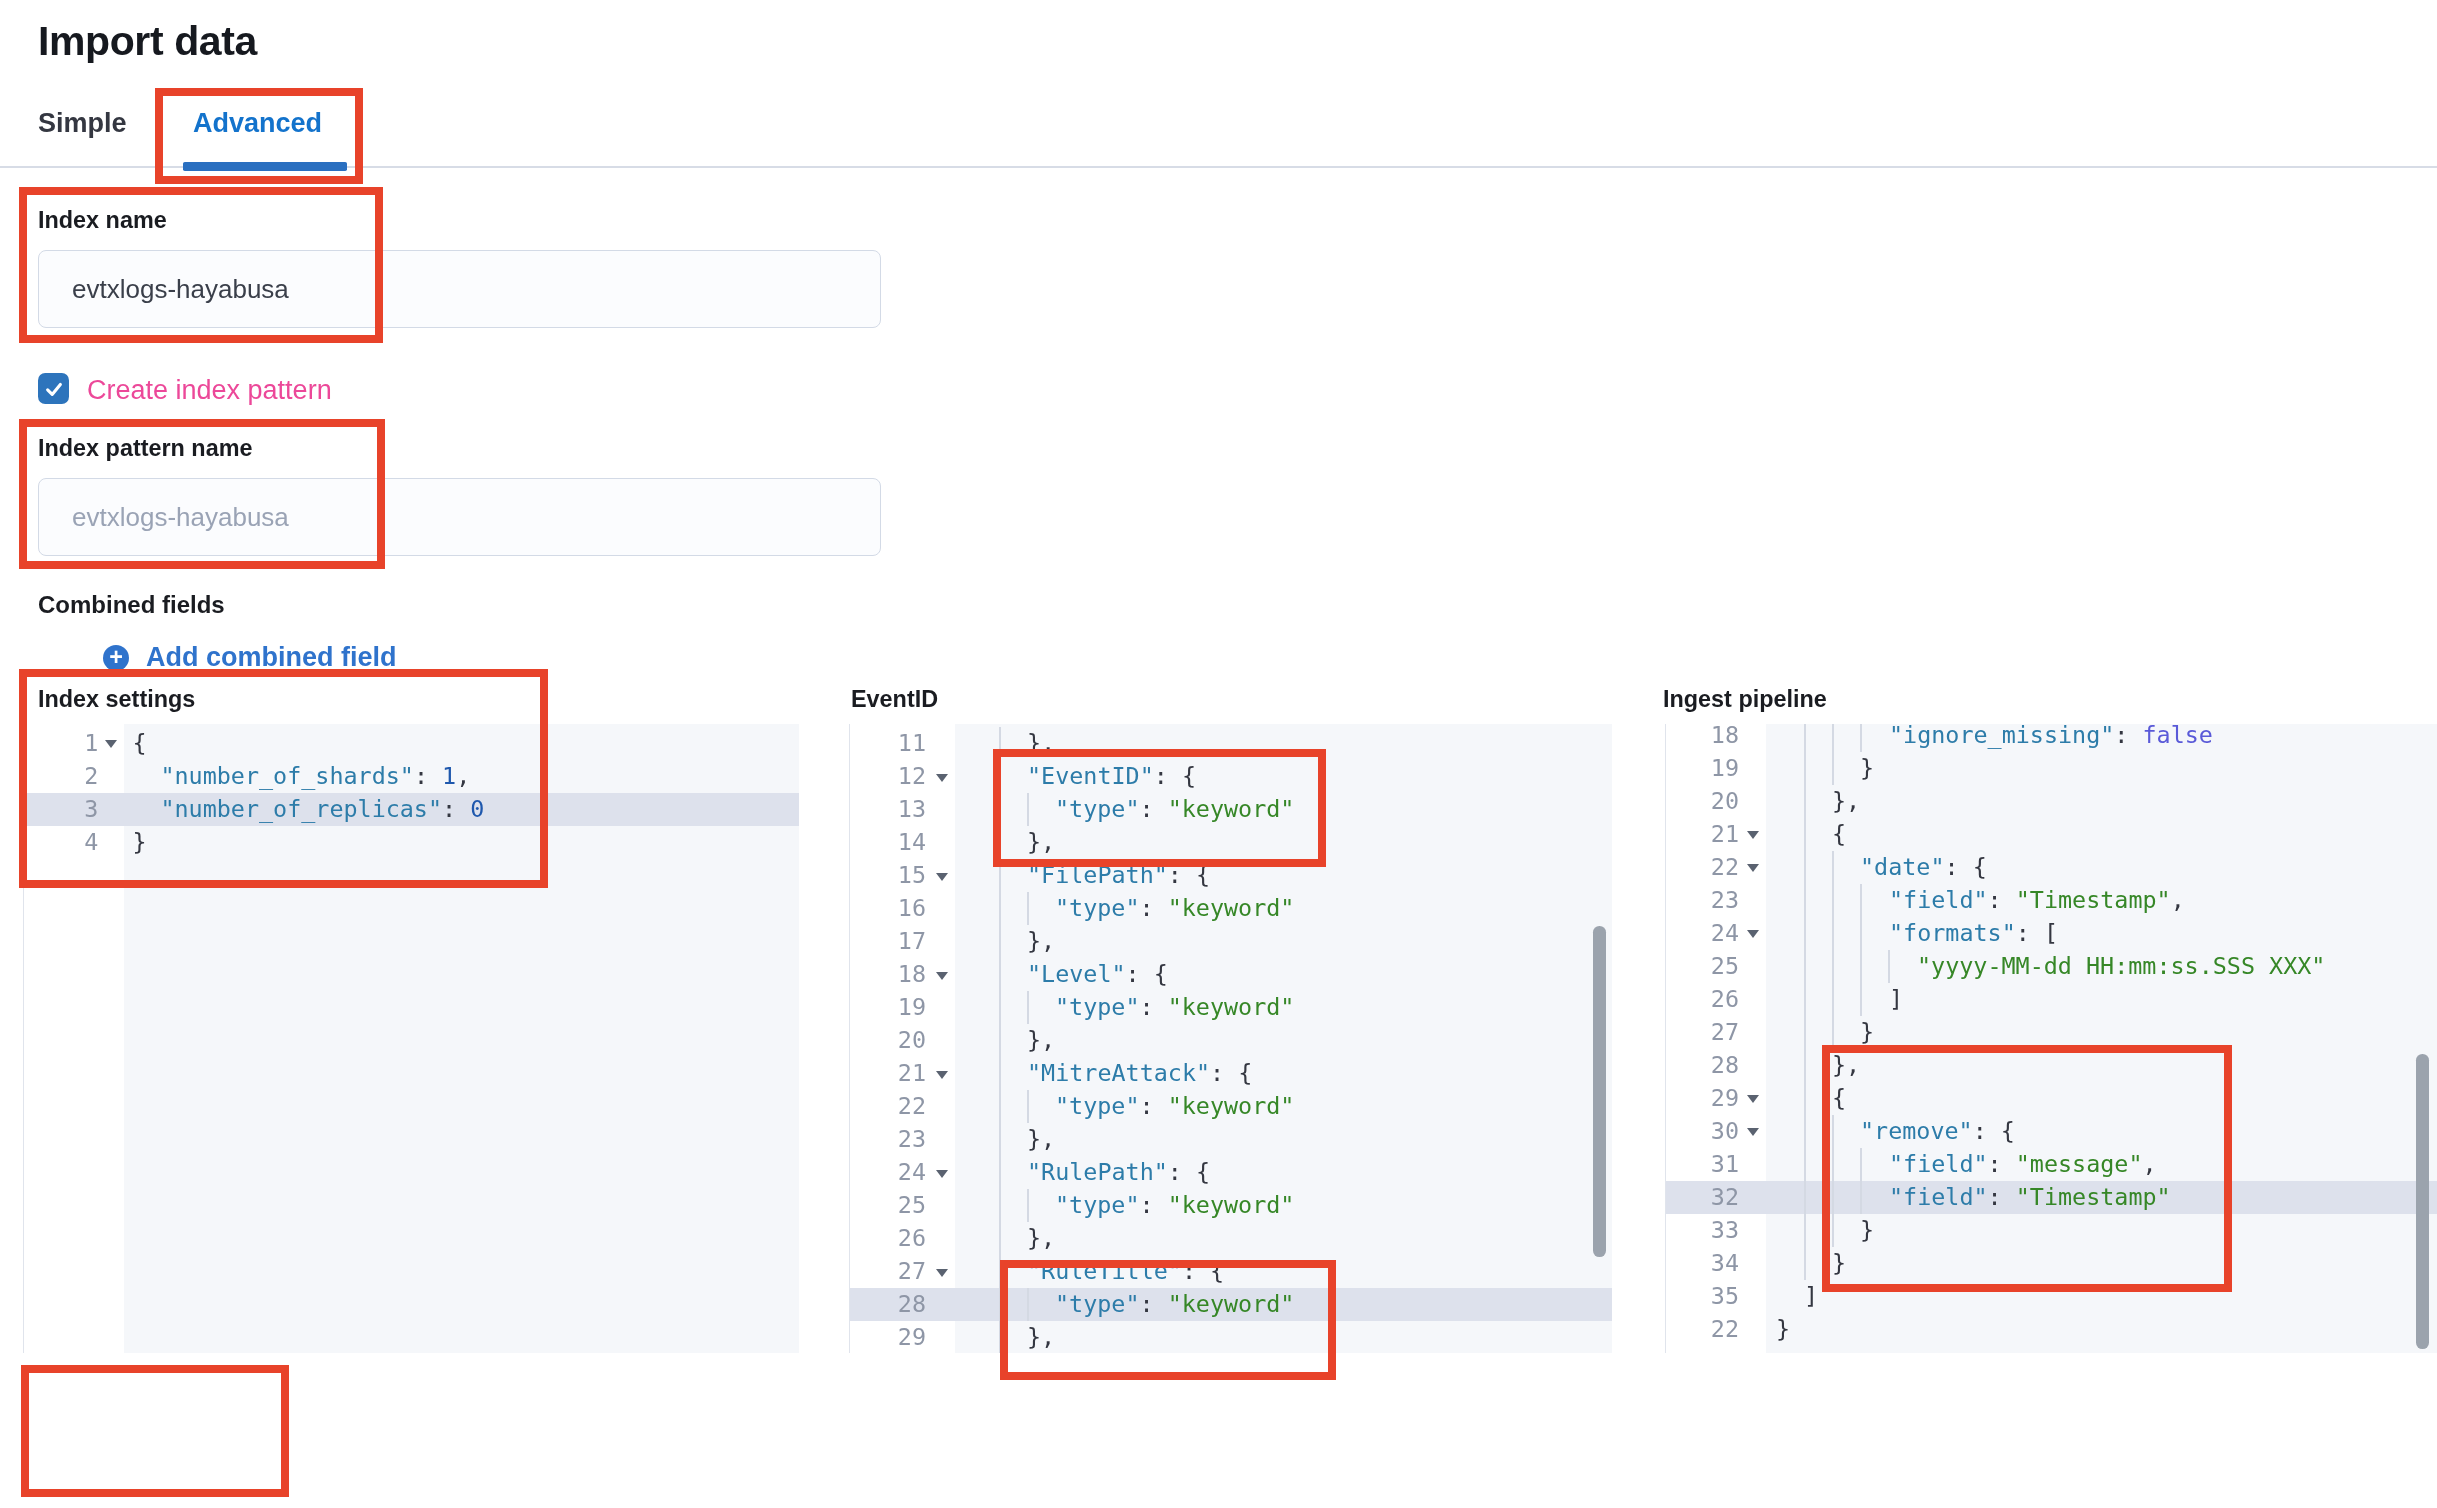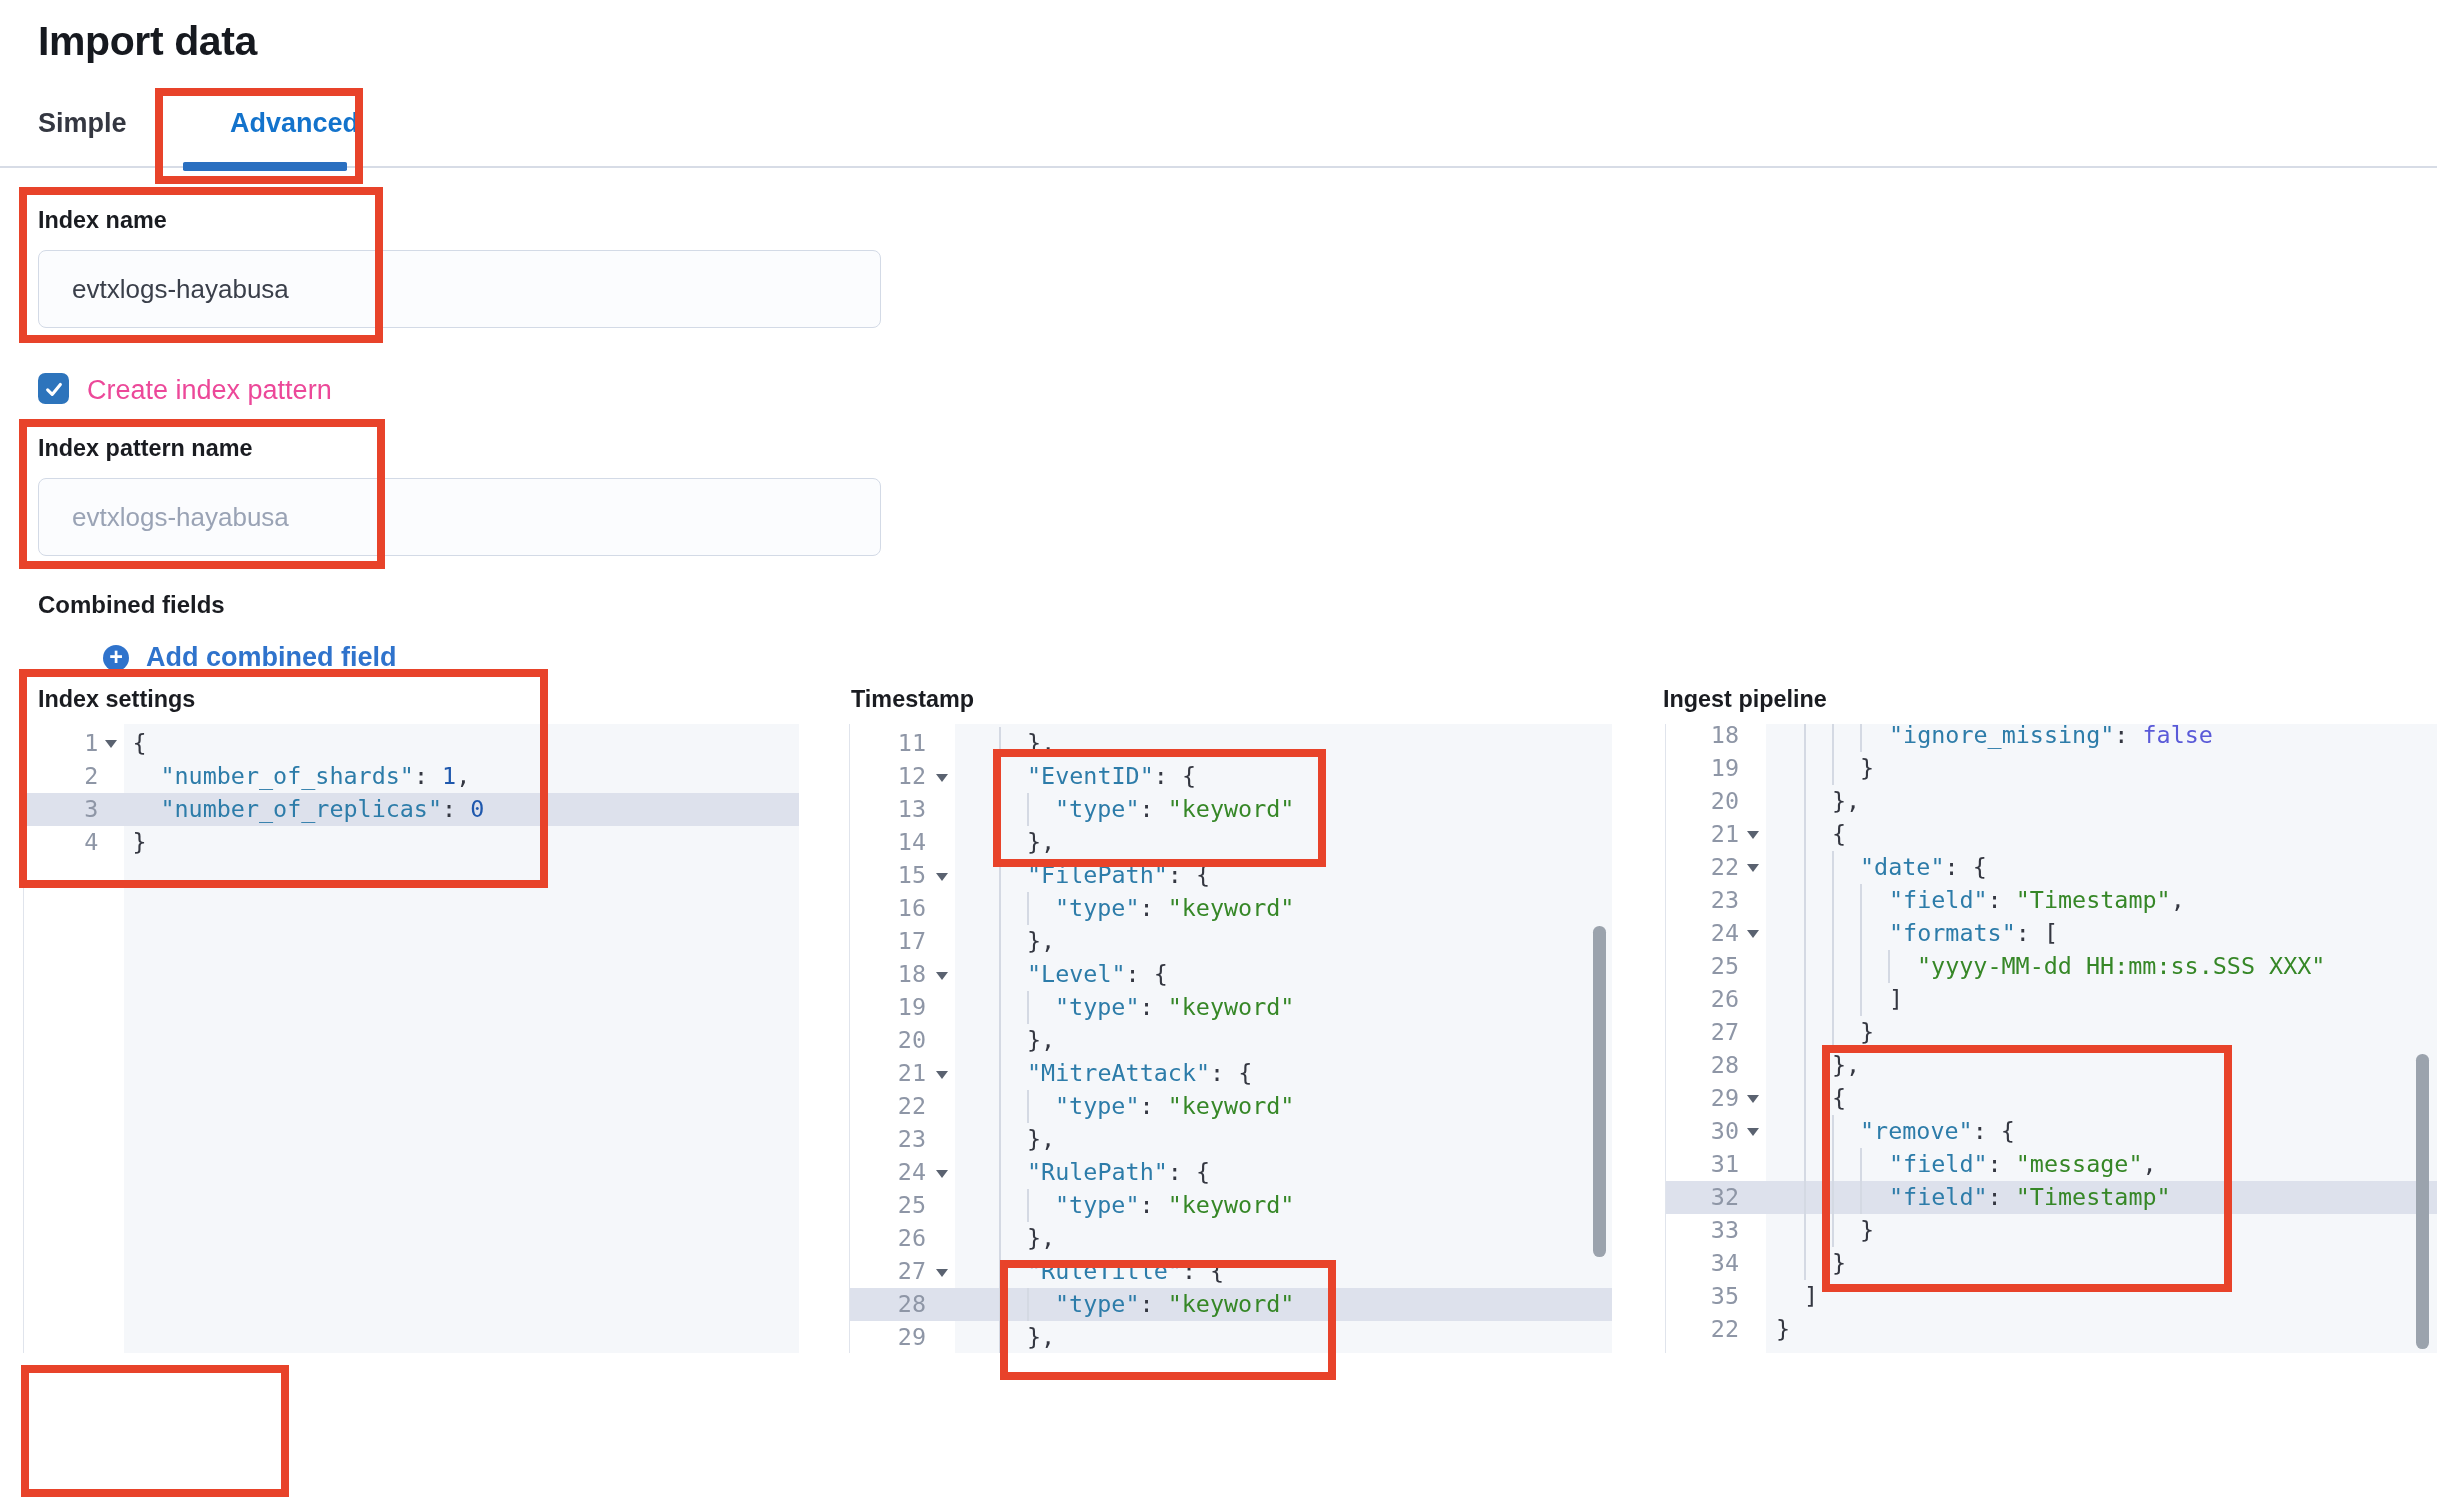--- a/index.html
+++ b/index.html
@@ -4,21 +4,21 @@
 <style>
   html,body{margin:0;padding:0;background:#ffffff;}
   .page{position:relative;width:2438px;height:1508px;background:#ffffff;overflow:hidden;
         font-family:"Liberation Sans",sans-serif;color:#1a1c21;}
   .abs{position:absolute;}
 
   
   .title{left:38px;top:18px;font-size:41px;font-weight:700;letter-spacing:-0.4px;color:#16191f;}
   .tab{top:108px;font-size:27px;font-weight:700;cursor:pointer;}
   .tab.simple{left:38px;color:#343741;}
-  .tab.advanced{left:193px;color:#1373cc;margin-left:37px;}
+  .tab.advanced{left:193px;color:#1373cc;}
   .tab-divider{left:0;top:166px;width:2438px;height:1.8px;background:#d7dce6;}
   .tab-underline{left:183px;top:162px;width:164px;height:9px;background:#2a6fc0;border-radius:1.8px;}
 
   
   .field-label{font-size:23.4px;font-weight:700;color:#1a1c21;}
   .text-input{left:38px;width:843px;height:78px;box-sizing:border-box;border:1.8px solid #d3dae6;
               border-radius:8px;background:#fbfcfe;padding:0 0 0 33px;font-size:26px;
               font-family:"Liberation Sans",sans-serif;color:#3a3f4a;outline:none;}
   .text-input::placeholder{color:#9aa3b5;}
   .checkbox{left:38px;top:373px;width:31px;height:31px;border-radius:7.2px;background:#2d74bc;
@@ -80,21 +80,21 @@
   <div class="abs cb-label">Create index pattern</div>
 
   <div class="abs field-label" style="left:38px;top:435px">Index pattern name</div>
   <input class="abs text-input" style="top: 478px;" placeholder="evtxlogs-hayabusa">
 
   <div class="abs field-label" style="left:38px;top:591px;font-size:24px">Combined fields</div>
   <div class="abs add-row-icon">+</div>
   <div class="abs add-link">Add combined field</div>
 
   <div class="abs field-label" style="left:38px;top:686px">Index settings</div>
-  <div class="abs field-label" style="left:851px;top:686px">Timestamp</div>
+  <div class="abs field-label" style="left:851px;top:686px">EventID</div>
   <div class="abs field-label" style="left:1663px;top:686px">Ingest pipeline</div>
 
   <div class="abs editor" style="left: 23.4px; width: 775px; background: linear-gradient(to right, rgb(255, 255, 255) 100px, rgb(245, 247, 250) 100px);">
       <div style="margin-top: 2.7px;">
         <div class="crow"><div class="gut" style="width: 100px; padding-right: 26px;"><span>1</span><span class="fold" style="right: 7.2px;"></span></div><div class="cc" style="padding-left: 8px;"><span class="ctext" style="margin-left: 0px;"><span class="tok-p">{</span></span></div></div>
         <div class="crow"><div class="gut" style="width: 100px; padding-right: 26px;"><span>2</span></div><div class="cc" style="padding-left: 8px;"><span class="ctext" style="margin-left: 28px;"><span class="tok-k">"number_of_shards"</span><span class="tok-p">: </span><span class="tok-n">1</span><span class="tok-p">,</span></span></div></div>
         <div class="crow active"><div class="gut" style="width: 100px; padding-right: 26px;"><span>3</span></div><div class="cc" style="padding-left: 8px;"><span class="ctext" style="margin-left: 28px;"><span class="tok-k">"number_of_replicas"</span><span class="tok-p">: </span><span class="tok-n">0</span></span></div></div>
         <div class="crow"><div class="gut" style="width: 100px; padding-right: 26px;"><span>4</span></div><div class="cc" style="padding-left: 8px;"><span class="ctext" style="margin-left: 0px;"><span class="tok-p">}</span></span></div></div>
       </div>
     </div>

